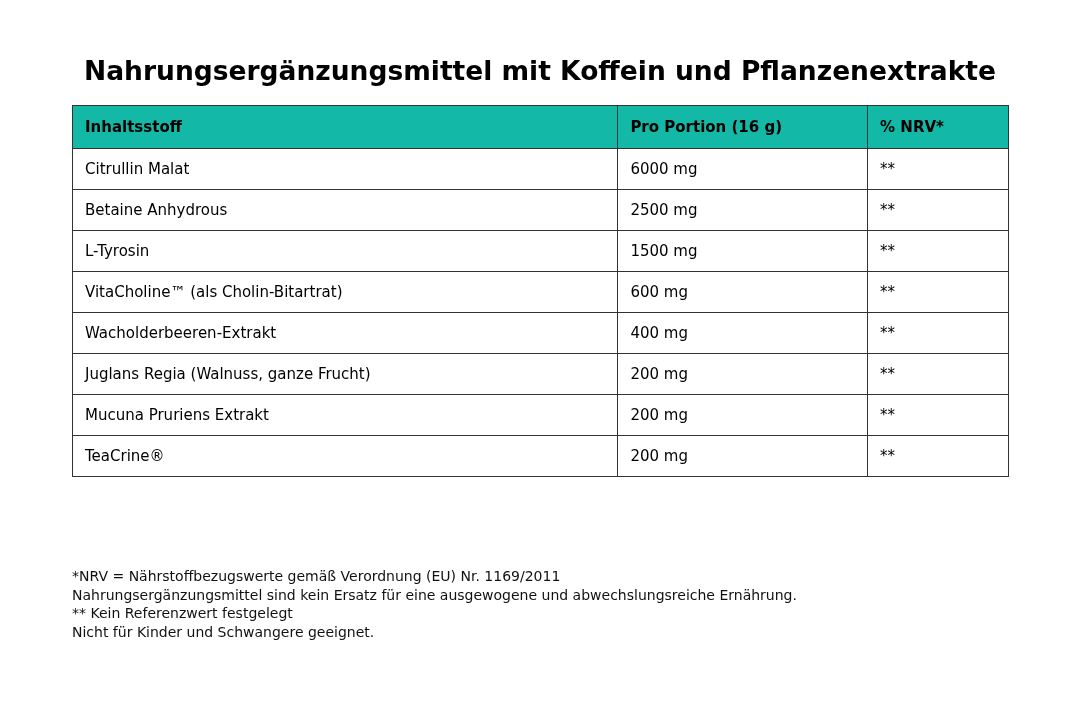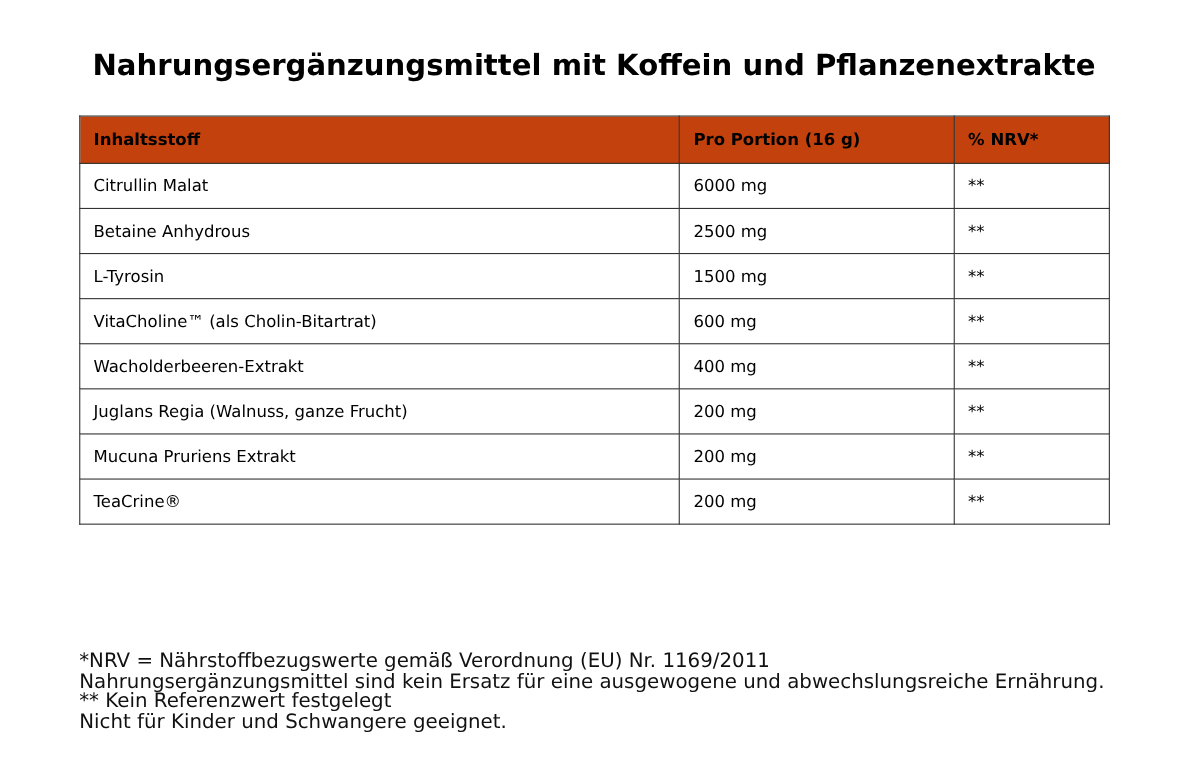--- a/index.html
+++ b/index.html
@@ -11,21 +11,21 @@
       width: 1080px;
       height: 702px;
       position: relative;
       font-family: "DejaVu Sans", sans-serif;
       color: #111111;
       overflow: hidden;
     }
     .title {
       position: absolute;
       left: 0;
-      top: 42px;
+      top: 53px;
       width: 1080px;
       text-align: center;
       font-size: 26.5px;
       font-weight: bold;
       letter-spacing: 0px;
       color: #000000;
       line-height: 36px;
     }
     table.nutrition {
       position: absolute;
@@ -38,36 +38,36 @@
     table.nutrition th,
     table.nutrition td {
       border: 1px solid #333333;
       padding: 0 12px;
       text-align: left;
       vertical-align: middle;
       height: 41px;
       box-sizing: border-box;
     }
     table.nutrition th {
-      background: #c2410c;
+      background: #14b8a6;
       font-weight: bold;
       height: 43px;
       color: #000000;
     }
     table.nutrition td {
       color: #000000;
     }
     col.c1 { width: 546px; }
     col.c2 { width: 250px; }
     col.c3 { width: 141px; }
     .notes {
       position: absolute;
       left: 72px;
-      top: 592px;
-      font-size: 18px;
+      top: 567px;
+      font-size: 14px;
       line-height: 18.7px;
       color: #111111;
     }
     .notes div { white-space: nowrap; }
   </style>
 </head>
 <body>
 
 <div class="title">Nahrungsergänzungsmittel mit Koffein und Pflanzenextrakte</div>
 

